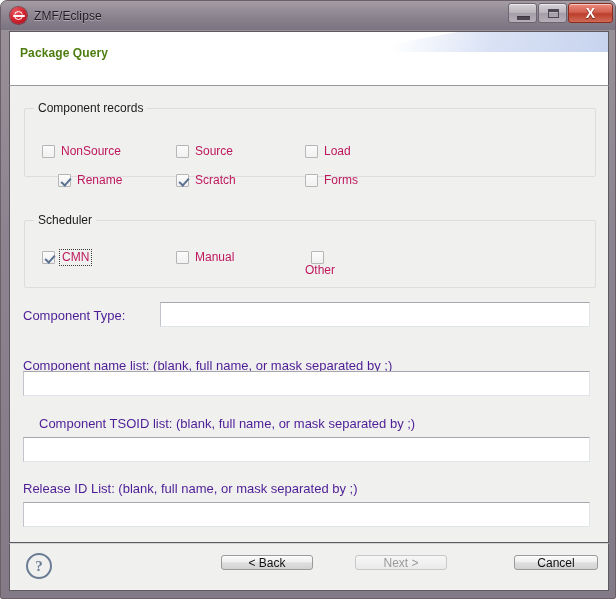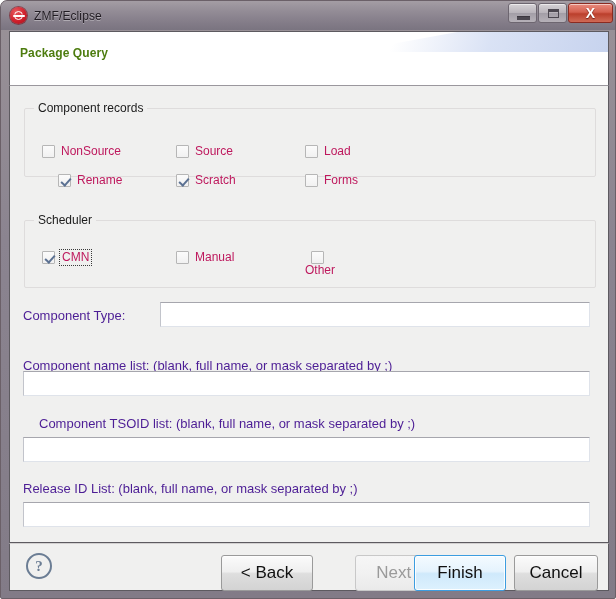--- a/index.html
+++ b/index.html
@@ -267,26 +267,26 @@
     font-size: 15px;
     font-weight: bold;
     display: flex;
     align-items: center;
     justify-content: center;
     font-family: "Liberation Serif", serif;
   }
   .btn {
     position: absolute;
     top: 11px;
-    height: 36px;
+    height: 15px;
     box-sizing: border-box;
     border: 1px solid #9a9a9a;
     border-radius: 3px;
     background: linear-gradient(180deg, #fbfbfb 0%, #efefef 46%, #dedede 52%, #d3d3d3 100%);
-    font-size: 17px;
+    font-size: 12px;
     color: #101010;
     display: flex;
     align-items: center;
     justify-content: center;
     font-family: "Liberation Sans", sans-serif;
     box-shadow: inset 0 1px 0 rgba(255,255,255,.8);
     cursor: default;
   }
   .btn.disabled {
     color: #9a9a9a;
@@ -391,21 +391,18 @@
 
   <div class="buttonbar">
     <div class="help-icon">?</div>
 
     <div class="btn" style="left:211px; width:92px;">
       <span>&lt; Back</span>
     </div>
     <div class="btn disabled" style="left:305px; width:92px;margin-left:40px;">
       <span>Next &gt;</span>
     </div>
-    <div class="btn default" style="left:404px; width:92px;">
-      <span>Finish</span>
-    </div>
     <div class="btn" style="left:504px; width:84px;">
       <span>Cancel</span>
     </div>
   </div>
 
 </div>
 
 </body></html>

